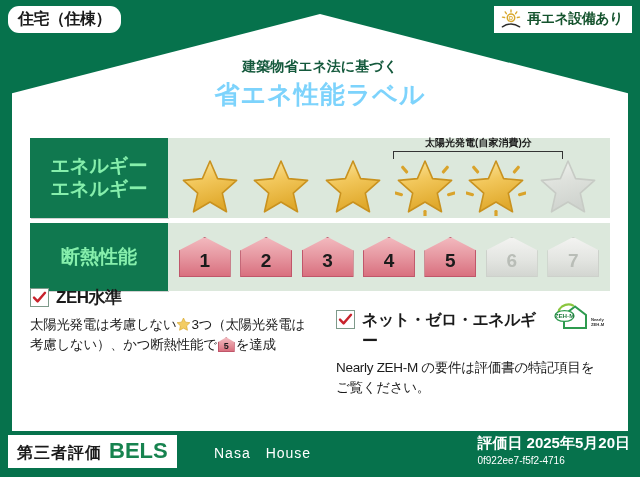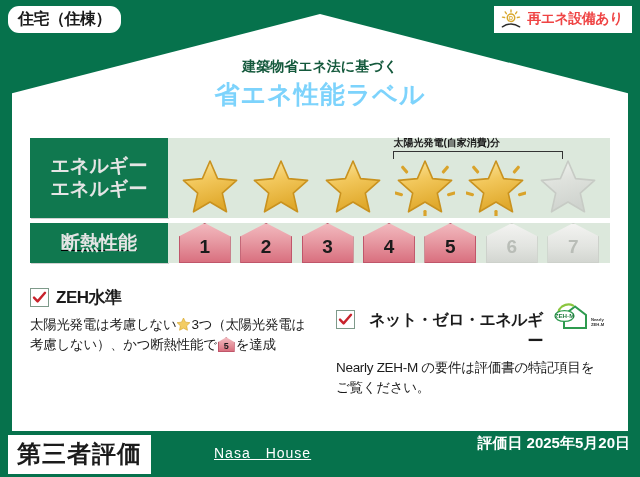--- a/index.html
+++ b/index.html
@@ -26,21 +26,21 @@
     border-radius:11px;
   }
   
   .reene-badge{
     position:absolute;right:8px;top:6px;
     background:#ffffff;
     padding:3px 9px 4px 6px;
     display:flex;align-items:center;gap:5px;
     z-index:6;
   }
-  .reene-badge .txt{font-size:14px;font-weight:bold;color:#ef4444;letter-spacing:-0.5px;}
+  .reene-badge .txt{font-size:14px;font-weight:bold;color:#14532d;letter-spacing:-0.5px;}
   .sun-ico{width:22px;height:20px;display:block;}
 
   
   .sheet{
     position:absolute;left:12px;top:14px;right:12px;bottom:46px;
     background:#ffffff;
     -webkit-clip-path:polygon(0% 19%,50% 0%,100% 19%,100% 100%,0% 100%);
     clip-path:polygon(0% 19%,50% 0%,100% 19%,100% 100%,0% 100%);
     z-index:2;
   }
@@ -59,25 +59,25 @@
     position:absolute;left:0;right:0;top:64px;text-align:center;
     font-size:25px;font-weight:bold;color:#7dd3fc;letter-spacing:1px;
   }
 
   
   .row{
     position:absolute;left:18px;right:18px;
     display:flex;align-items:stretch;
   }
   .row-energy{top:124px;height:80px;}
-  .row-insul{top:209px;height:40px;text-decoration:underline;}
+  .row-insul{top:209px;height:68px;}
 
   .row-head{
     background:#10784f;
-    color:#e5e5e5;font-weight:bold;
+    color:#86efac;font-weight:bold;
     display:flex;align-items:center;justify-content:center;
     text-align:left;line-height:1.2;
     width:138px;flex:0 0 138px;
     font-size:19px;letter-spacing:0px;
     box-shadow:1px 1px 0 rgba(0,0,0,.18);
   }
   .row-head.small{font-size:19px;}
   .row-body{
     flex:1 1 auto;background:#dce8dc;position:relative;
   }
@@ -87,21 +87,21 @@
     position:absolute;left:0;right:0;bottom:2px;top:20px;
     display:flex;align-items:center;justify-content:space-around;
     padding:0 6px;box-sizing:border-box;
   }
   .star-cell{position:relative;width:60px;height:58px;}
   .star-cell svg{display:block;width:60px;height:58px;}
 
   
   .solar-note{
     position:absolute;left:51%;width:170px;top:-2px;
-    text-align:left;
+    text-align:center;
     font-size:10px;color:#1b1b1b;font-weight:bold;white-space:nowrap;
   }
   .solar-bracket{
     position:absolute;left:51%;width:170px;top:13px;height:8px;
     border:1.6px solid #333;border-bottom:none;box-sizing:border-box;
   }
 
   
   .chips{
     position:absolute;left:0;right:0;top:0;bottom:0;
@@ -129,21 +129,21 @@
                    border:1px solid #cdd1cb;}
   .chip.off .num{color:#b9bdb7;}
 
   
   .notes{
     position:absolute;left:18px;right:18px;top:272px;bottom:8px;
     display:flex;gap:0;
   }
   .note-col{flex:1 1 50%;padding-right:14px;box-sizing:border-box;position:relative;}
   .note-col.right{padding-left:16px;padding-right:4px;}
-  .note-head{display:flex;align-items:center;gap:7px;margin-bottom:6px;text-align:right;}
+  .note-head{display:flex;align-items:center;gap:7px;margin-bottom:6px;}
   .chk{
     width:17px;height:17px;flex:0 0 17px;border:1.4px solid #7e9a8a;background:#fff;
     position:relative;
   }
   .chk svg{position:absolute;left:1px;top:1px;width:15px;height:15px;}
   .note-title{font-size:17px;font-weight:bold;color:#1b1b1b;letter-spacing:-0.5px;}
   .note-title.jp2{font-size:16px;margin-top:24px;}
   .note-body{
     font-size:13.5px;color:#1b1b1b;line-height:1.5;letter-spacing:-0.3px;
   }
@@ -168,25 +168,25 @@
   
   .bottom{
     position:absolute;left:0;right:0;bottom:0;height:46px;
     z-index:5;
   }
   .bels-box{
     position:absolute;left:8px;top:4px;
     background:#ffffff;padding:3px 9px 4px 9px;
     display:flex;align-items:baseline;gap:7px;
   }
-  .bels-jp{font-size:24px;font-weight:bold;color:#1b1b1b;letter-spacing:1px;}
+  .bels-jp{font-size:16px;font-weight:bold;color:#1b1b1b;letter-spacing:1px;}
   .bels-en{font-size:22px;font-weight:bold;color:#17834f;letter-spacing:0px;}
   .owner{
     position:absolute;left:214px;top:14px;
-    font-size:14px;color:#ffffff;letter-spacing:1px;text-decoration:underline;
+    font-size:14px;color:#ffffff;letter-spacing:1px;
   }
   .eval{
     position:absolute;right:10px;top:3px;color:#ffffff;
   }
   .eval .d{font-size:15px;font-weight:bold;letter-spacing:0px;}
   .eval .id{font-size:10px;margin-top:2px;letter-spacing:0px;}
 </style>
 </head>
 <body>
 
@@ -417,19 +417,21 @@
         </div>
         <div class="note-body">Nearly ZEH-M の要件は評価書の特記項目をご覧ください。</div>
       </div>
 
     </div>
   </div>
 
   <div class="bottom">
     <div class="bels-box">
       <span class="bels-jp">第三者評価</span>
+      <span class="bels-en">BELS</span>
     </div>
     <div class="owner">Nasa　House</div>
     <div class="eval">
       <div class="d">評価日 2025年5月20日</div>
+      <div class="id">0f922ee7-f5f2-4716</div>
     </div>
   </div>
 </div>
 
 </body></html>

